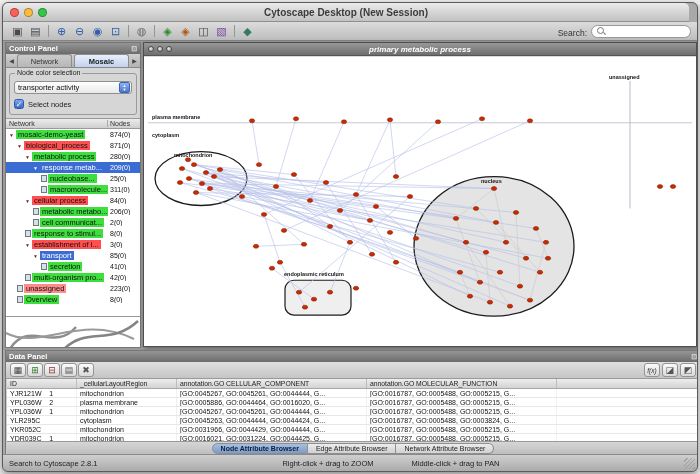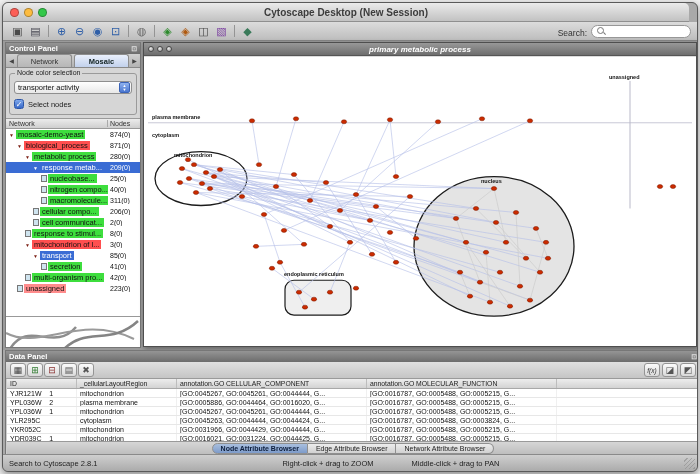--- a/index.html
+++ b/index.html
@@ -192,51 +192,51 @@
           </div>
           <div class="tree-row">
             <span class="tree-indent" style="width: 35px;"></span>
             <span class="leaf-icon"></span>
             <span class="chip chip-green">nucleobase...</span>
             <span class="tree-count">25(0)</span>
           </div>
           <div class="tree-row">
             <span class="tree-indent" style="width: 35px;"></span>
             <span class="leaf-icon"></span>
-            <span class="chip chip-green">nitrogen compo...</span>
-            <span class="tree-count">40(0)</span>
-          </div>
-          <div class="tree-row">
-            <span class="tree-indent" style="width: 35px;"></span>
-            <span class="leaf-icon"></span>
             <span class="chip chip-green">macromolecule...</span>
             <span class="tree-count">311(0)</span>
           </div>
           <div class="tree-row">
+            <span class="tree-indent" style="width: 19px;"></span>
+            <span class="tree-arrow">▼</span>
+            <span class="chip chip-red">cellular process</span>
+            <span class="tree-count">84(0)</span>
+          </div>
+          <div class="tree-row">
             <span class="tree-indent" style="width: 27px;"></span>
             <span class="leaf-icon"></span>
-            <span class="chip chip-green">cellular compo...</span>
+            <span class="chip chip-green">metabolic metabo...</span>
             <span class="tree-count">206(0)</span>
           </div>
           <div class="tree-row">
             <span class="tree-indent" style="width: 27px;"></span>
             <span class="leaf-icon"></span>
             <span class="chip chip-green">cell communicat...</span>
             <span class="tree-count">2(0)</span>
           </div>
           <div class="tree-row">
             <span class="tree-indent" style="width: 19px;"></span>
             <span class="leaf-icon"></span>
             <span class="chip chip-green">response to stimul...</span>
             <span class="tree-count">8(0)</span>
           </div>
           <div class="tree-row">
             <span class="tree-indent" style="width: 19px;"></span>
             <span class="tree-arrow">▼</span>
-            <span class="chip chip-red">mitochondrion of l...</span>
+            <span class="chip chip-red">establishment of l...</span>
             <span class="tree-count">3(0)</span>
           </div>
           <div class="tree-row">
             <span class="tree-indent" style="width: 27px;"></span>
             <span class="tree-arrow">▼</span>
             <span class="chip chip-blue">transport</span>
             <span class="tree-count">85(0)</span>
           </div>
           <div class="tree-row">
             <span class="tree-indent" style="width: 35px;"></span>
@@ -248,20 +248,26 @@
             <span class="tree-indent" style="width: 19px;"></span>
             <span class="leaf-icon"></span>
             <span class="chip chip-green">multi-organism pro...</span>
             <span class="tree-count">42(0)</span>
           </div>
           <div class="tree-row">
             <span class="tree-indent" style="width: 11px;"></span>
             <span class="leaf-icon"></span>
             <span class="chip chip-pink">unassigned</span>
             <span class="tree-count">223(0)</span>
+          </div>
+          <div class="tree-row">
+            <span class="tree-indent" style="width: 11px;"></span>
+            <span class="leaf-icon"></span>
+            <span class="chip chip-green">Overview</span>
+            <span class="tree-count">8(0)</span>
           </div>
         </div>
       <div class="overview-thumb">
         <svg width="134" height="34" viewBox="0 0 134 34">
           <path d="M4,32 C22,2 48,36 70,10" fill="none" stroke="#8d8d8d" stroke-width="2.5"></path>
           <path d="M0,16 C34,34 74,-4 128,22" fill="none" stroke="#9a9a9a" stroke-width="2"></path>
           <path d="M56,34 C80,8 104,30 132,4" fill="none" stroke="#848484" stroke-width="2.5"></path>
         </svg>
       </div>
     </div>

